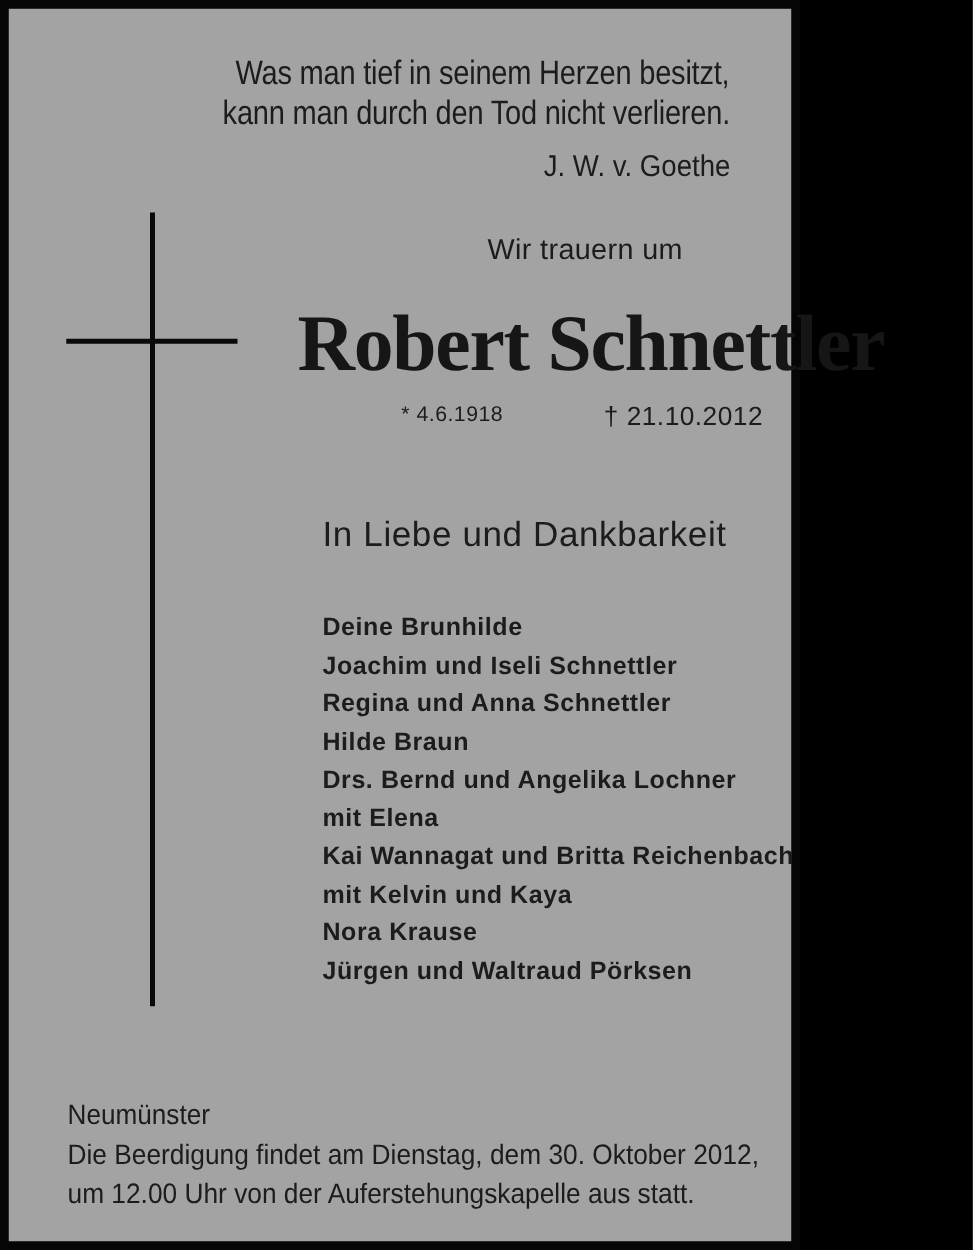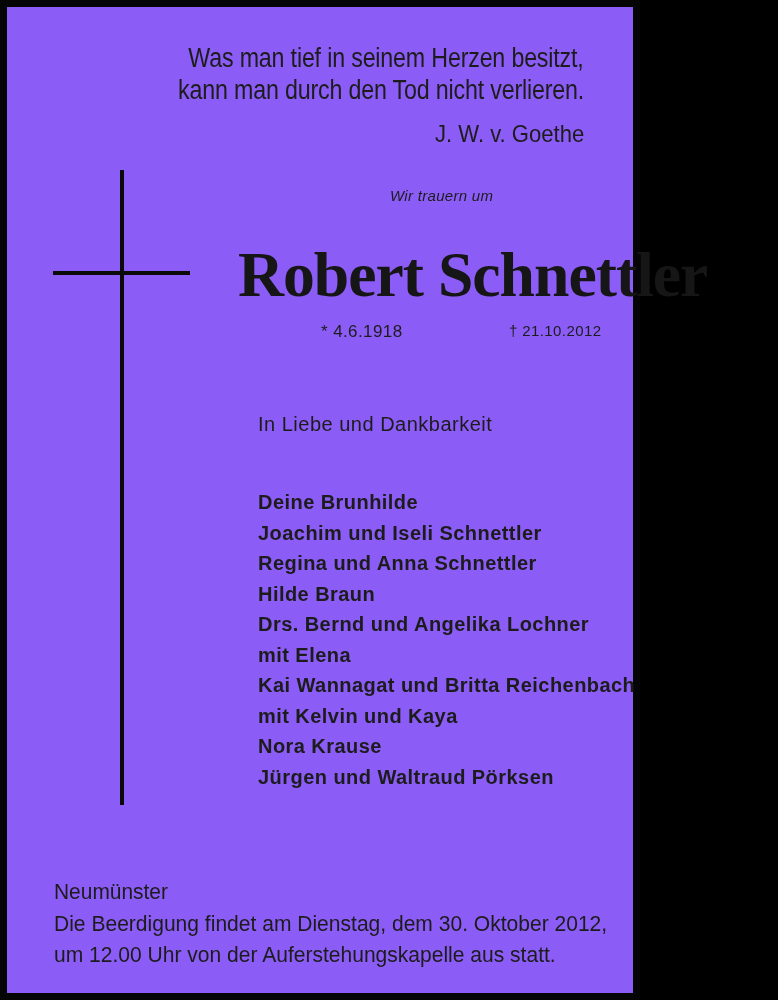--- a/index.html
+++ b/index.html
@@ -1,38 +1,38 @@
 <!DOCTYPE html>
 <html><head>
 <meta charset="utf-8">
 <style>
   html, body { margin: 0; padding: 0; background: #000; }
   body { width: 778px; height: 1000px; position: relative; overflow: hidden; }
   .card {
     position: absolute; left: 0; top: 0; width: 640px; height: 1000px;
-    box-sizing: border-box; border: 7px solid #050505; background: #8b5cf6;
+    box-sizing: border-box; border: 7px solid #050505; background: #a3a3a3;
     border-right-width: 7px; border-bottom-width: 7px; padding-left: 36px;
   }
   .t {
     position: absolute; white-space: nowrap; color: #1c1c1c;
     font-family: "Liberation Sans", sans-serif; line-height: 1;
   }
   .quote { font-size: 27px; letter-spacing: -0.2px; }
   .q1 { right: 49px; top: 38px; transform: scaleX(0.86); transform-origin: right top; }
   .q2 { right: 49px; top: 70px; transform: scaleX(0.86); transform-origin: right top; }
   .author { right: 49px; top: 115px; font-size: 24px; transform: scaleX(0.92); transform-origin: right top; }
-  .mourn { left: 383px; top: 181px; font-size: 15px; letter-spacing: 0.3px; font-style: italic; }
+  .mourn { left: 383px; top: 181px; font-size: 23px; letter-spacing: 0.3px; }
   .name {
     left: 231px; top: 236px; font-family: "Liberation Serif", serif; font-weight: bold;
     font-size: 64px; letter-spacing: -1px; color: #161616;
     transform: scaleX(0.995); transform-origin: left top;
   }
   .born { left: 314px; top: 316px; font-size: 17px; letter-spacing: 0.4px; }
-  .died { left: 502px; top: 316px; font-size: 15px; letter-spacing: 0.4px; }
-  .intro { left: 251px; font-size: 20px; letter-spacing: 0.5px; }
+  .died { left: 476px; top: 316px; font-size: 21px; letter-spacing: 0.4px; }
+  .intro { left: 251px; font-size: 28px; letter-spacing: 0.5px; }
   .i1 { top: 407px; }
   .i2 { top: 436px; }
   .mourners { position: absolute; left: 251px; top: 480px; margin: 0; padding: 0; list-style: none; }
   .mourners li {
     font-family: "Liberation Sans", sans-serif; font-weight: bold; font-size: 20px;
     letter-spacing: 0.45px; line-height: 30.5px; height: 30.5px; color: #1c1c1c; white-space: nowrap;
   }
   .city { left: 47px; top: 874px; font-size: 22.5px; transform: scaleX(0.93); transform-origin: left top; }
   .f1 { left: 47px; top: 906px; font-size: 22.5px; transform: scaleX(0.935); transform-origin: left top; }
   .f2 { left: 47px; top: 937px; font-size: 22.5px; transform: scaleX(0.935); transform-origin: left top; }

